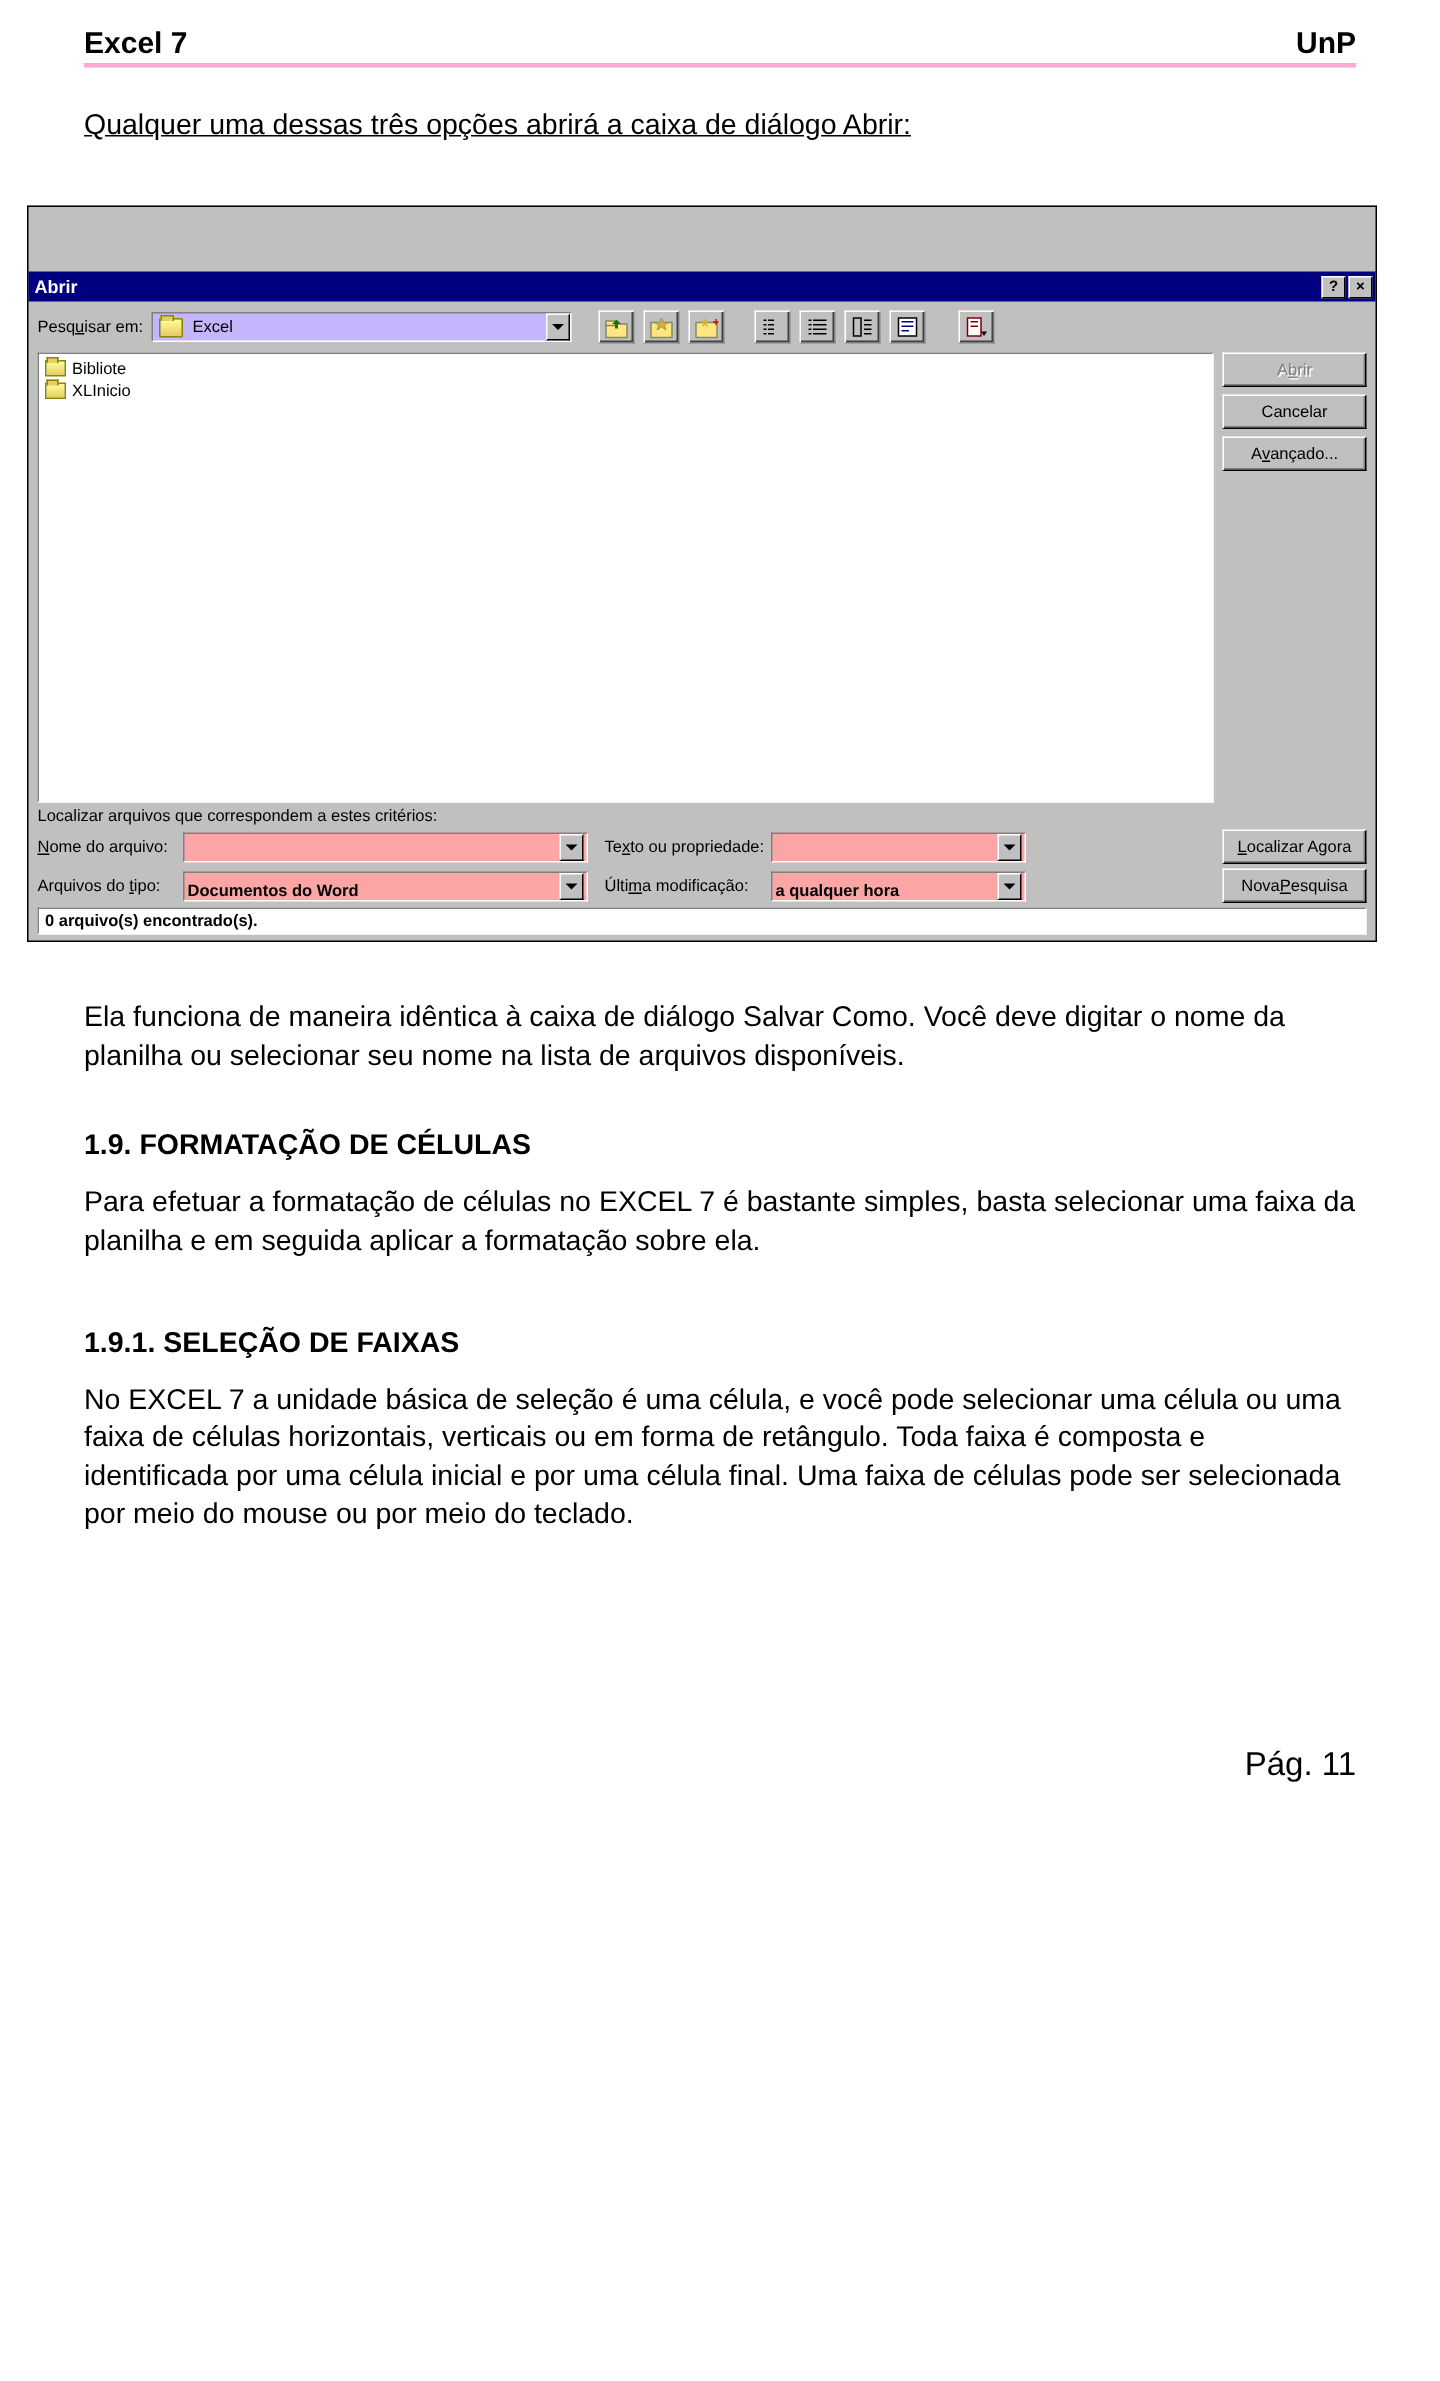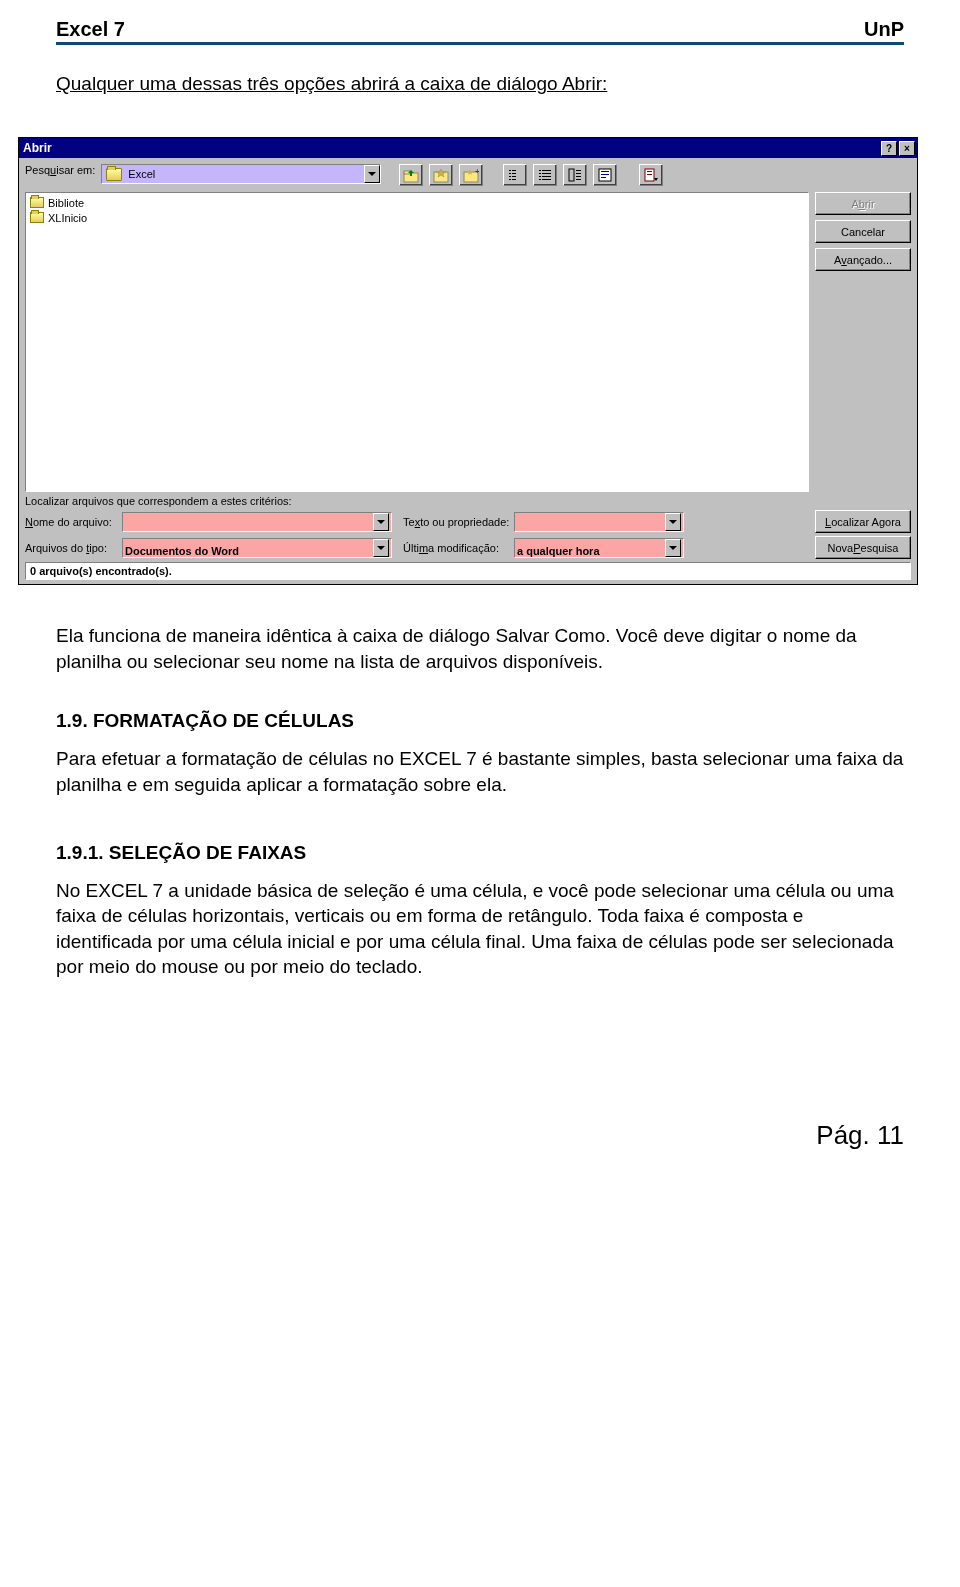--- a/index.html
+++ b/index.html
@@ -11,21 +11,21 @@
     width: 960px;
   }
   .page {
     padding: 18px 56px 20px 56px;
   }
   .header-row {
     display: flex;
     justify-content: space-between;
     font-weight: bold;
     font-size: 20px;
-    border-bottom: 3px solid #0c4a6e;
+    border-bottom: 3px solid #f9a8d4;
     padding-bottom: 1px;
   }
   .intro {
     margin-top: 28px;
     font-size: 19px;
     text-decoration: underline;
   }
   
   .dialog-wrap {
     margin: 42px 0 12px -38px;
@@ -40,35 +40,36 @@
   .titlebar {
     background: #000080;
     color: #fff;
     display: flex;
     align-items: center;
     justify-content: space-between;
     height: 20px;
     padding: 0 2px 0 4px;
     font-weight: bold;
     font-size: 12px;
+    margin-top: 43px;
   }
   .title-btns { display: flex; gap: 2px; }
   .tbtn {
     width: 16px; height: 15px;
     background: #c0c0c0;
     border-top: 1px solid #fff;
     border-left: 1px solid #fff;
     border-right: 1px solid #000;
     border-bottom: 1px solid #000;
     display: flex; align-items: center; justify-content: center;
     font-size: 10px; font-weight: bold; color: #000;
   }
   .dlg-body { padding: 6px 6px 4px 6px; }
   .toolbar-row {
-    display: flex; gap: 6px;
+    display: flex; align-items: center; gap: 6px;
     margin-bottom: 6px;
   }
   .lbl { font-size: 11px; }
   .u { text-decoration: underline; }
   .combo {
     display: flex; align-items: center;
     background: #c4b5fd;
     border-top: 1px solid #808080;
     border-left: 1px solid #808080;
     border-right: 1px solid #fff;
@@ -195,21 +196,21 @@
     margin: 36px 0 14px 0;
   }
   h3.sec {
     font-size: 19px;
     font-weight: bold;
     margin: 44px 0 14px 0;
   }
   .footer {
     margin-top: 140px;
     text-align: right;
-    font-size: 26px;
+    font-size: 22px;
   }
 </style>
 </head>
 <body>
 
 <div class="page">
   <div class="header-row">
     <span>Excel 7</span>
     <span>UnP</span>
   </div>

